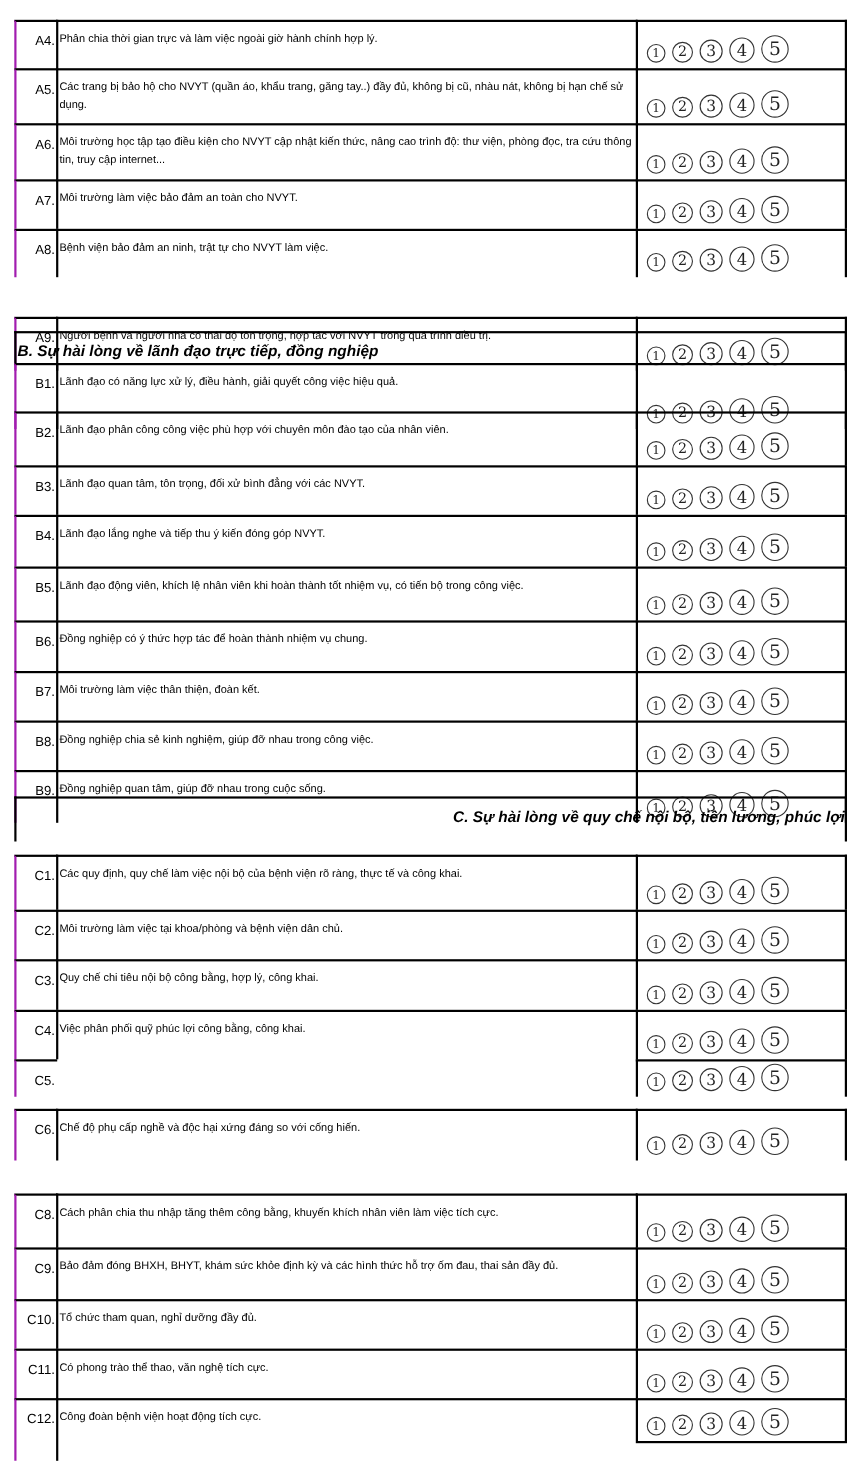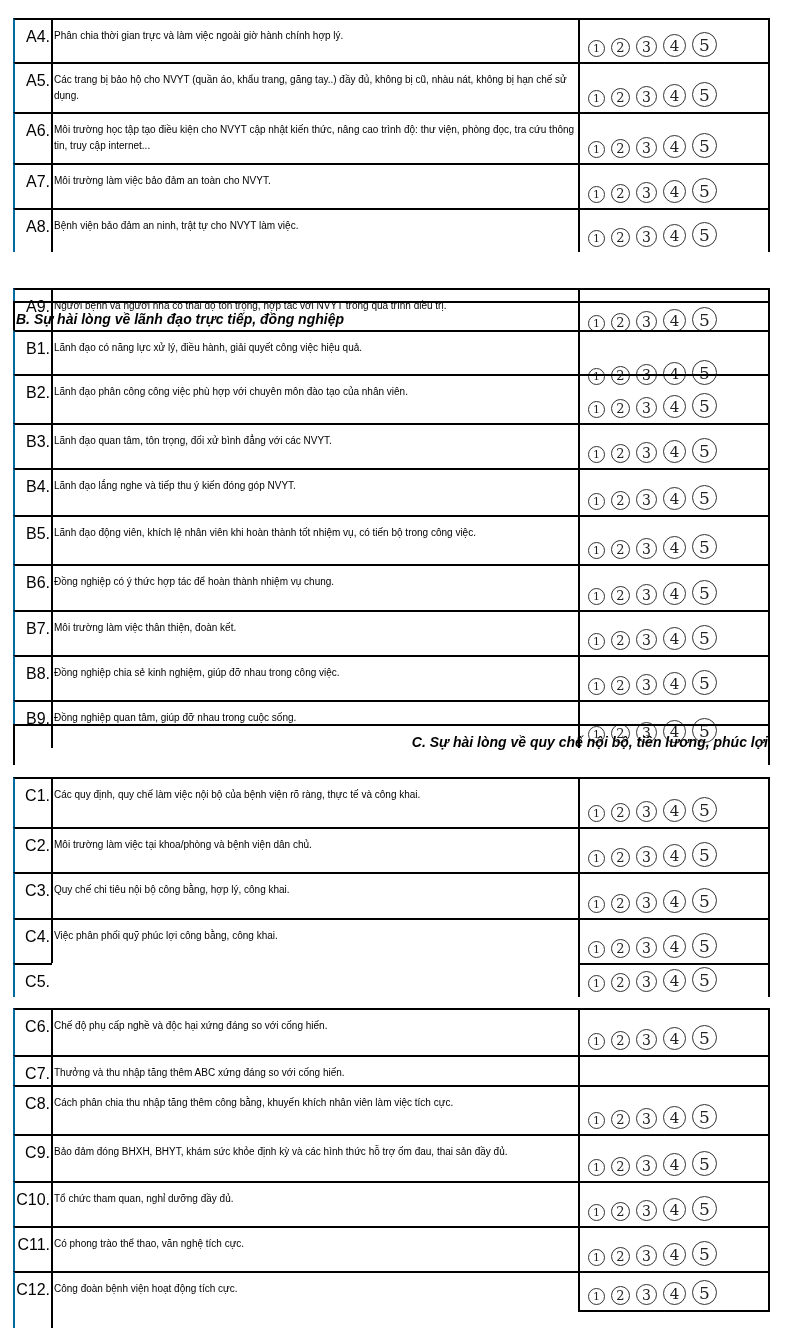--- a/index.html
+++ b/index.html
@@ -1,22 +1,22 @@
 <!DOCTYPE html>
 <html><head>
 <meta charset="utf-8">
 <style>
   html, body { margin: 0; padding: 0; background: #ffffff; }
   body { width: 788px; height: 1328px; position: relative; overflow: hidden;
          font-family: "Liberation Sans", sans-serif; color: #000; }
   #sheet { position: absolute; left: 0; top: 0; width: 788px; height: 1328px; }
   .row { position: absolute; left: 13px; width: 757px; box-sizing: border-box; }
   .code { position: absolute; left: 0; top: 0; bottom: 0; width: 39px;
-          border-left: 2px solid #0369a1; border-top: 2px solid #000; box-sizing: border-box;
-          font-size: 16px; line-height: 16px; padding-top: 9px; text-align: right; padding-right: 2px; }
+          border-left: 2px solid #a21caf; border-top: 2px solid #000; box-sizing: border-box;
+          font-size: 12px; line-height: 16px; padding-top: 9px; text-align: right; padding-right: 2px; }
   .text { position: absolute; left: 38px; top: 0; bottom: 0; width: 528px;
           border-left: 2px solid #000; border-top: 2px solid #000; box-sizing: border-box;
           font-size: 10px; line-height: 16px; padding: 8px 0 0 1px; white-space: normal; }
   .rate { position: absolute; left: 565px; top: 0; bottom: 0; width: 192px;
           border-left: 2px solid #000; border-right: 2px solid #000; border-top: 2px solid #000;
           box-sizing: border-box; }
   .rate.last { border-bottom: 2px solid #000; }
   .circles { position: absolute; left: 8px; bottom: 5px; display: flex; align-items: flex-end; gap: 6px; }
   .circ { border: 1.3px solid #333; border-radius: 50%; display: flex; align-items: center;
           justify-content: center; font-family: "DejaVu Serif", serif; color: #222; box-sizing: border-box; }
@@ -300,25 +300,20 @@
       <div class="rate">
         <div class="circles">
           <span class="circ c1">1</span>
           <span class="circ c2">2</span>
           <span class="circ c3">3</span>
           <span class="circ c4">4</span>
           <span class="circ c5">5</span>
         </div>
       </div>
     </div>
-    <div class="row" style="top: 1055px; height: 30px;">
-      <div class="code">C7.</div>
-      <div class="text">Thưởng và thu nhập tăng thêm ABC xứng đáng so với cống hiến.</div>
-      <div class="rate"></div>
-    </div>
     <div class="row" style="top: 1085px; height: 49px;">
       <div class="code">C8.</div>
       <div class="text">Cách phân chia thu nhập tăng thêm công bằng, khuyến khích nhân viên làm việc tích cực.</div>
       <div class="rate">
         <div class="circles">
           <span class="circ c1">1</span>
           <span class="circ c2">2</span>
           <span class="circ c3">3</span>
           <span class="circ c4">4</span>
           <span class="circ c5">5</span>

